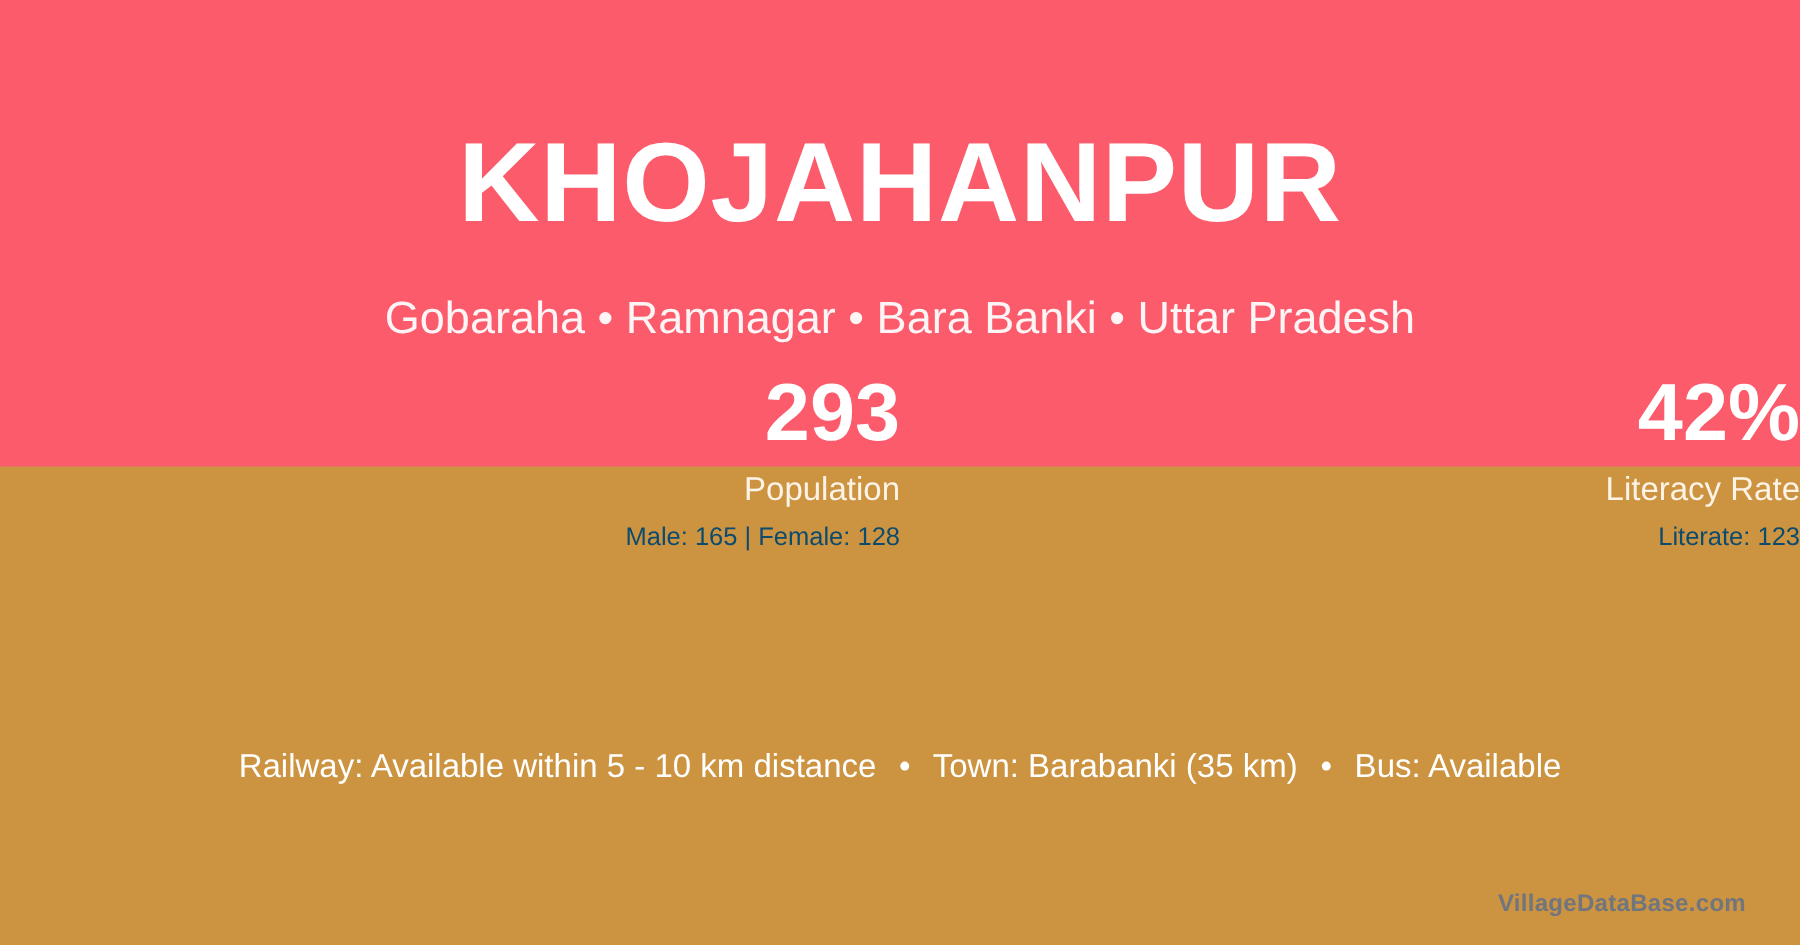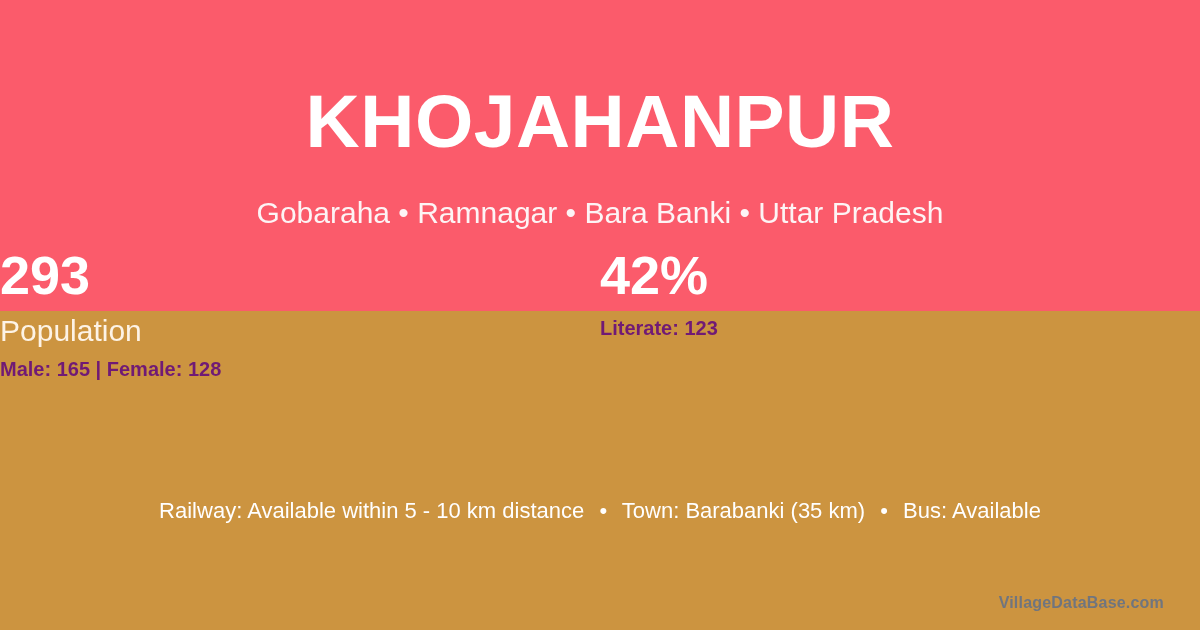--- a/index.html
+++ b/index.html
@@ -69,42 +69,42 @@
     position: absolute;
     left: 0;
     top: 248px;
     width: 1200px;
     display: flex;
     flex-direction: row;
     z-index: 3;
   }
   .stat {
     flex: 1 1 0;
-    text-align: left;
+    text-align: right;
   }
   .stat-value {
     font-size: 54px;
     font-weight: 700;
     line-height: 1.0;
     color: #ffffff;
     height: 58px;
   }
   .stat-label {
     margin-top: 8px;
-    font-size: 30px;
+    font-size: 22px;
     font-weight: 400;
     line-height: 1.1;
     color: #fdf3e6;
   }
   .stat-sub {
     margin-top: 11px;
-    font-size: 20px;
-    font-weight: 700;
+    font-size: 17px;
+    font-weight: 400;
     line-height: 1.1;
-    color: #701a75;
+    color: #0c4a6e;
   }
 
   
   .facts {
     position: absolute;
     left: 0;
     top: 485px;
     width: 1200px;
     text-align: center;
     font-size: 22px;
@@ -150,20 +150,21 @@
 
     <div class="stat">
       <div class="stat-value">293</div>
       <div class="stat-label">Population</div>
       <div class="stat-sub">Male: 165 | Female: 128</div>
     </div>
 
 
     <div class="stat">
       <div class="stat-value">42%</div>
+      <div class="stat-label">Literacy Rate</div>
       <div class="stat-sub">Literate: 123</div>
     </div>
 
   </div>
 
   <div class="facts">
     <span>Railway: Available within 5 - 10 km distance</span>
     <span class="sep">•</span>
     <span>Town: Barabanki (35 km)</span>
     <span class="sep">•</span>

